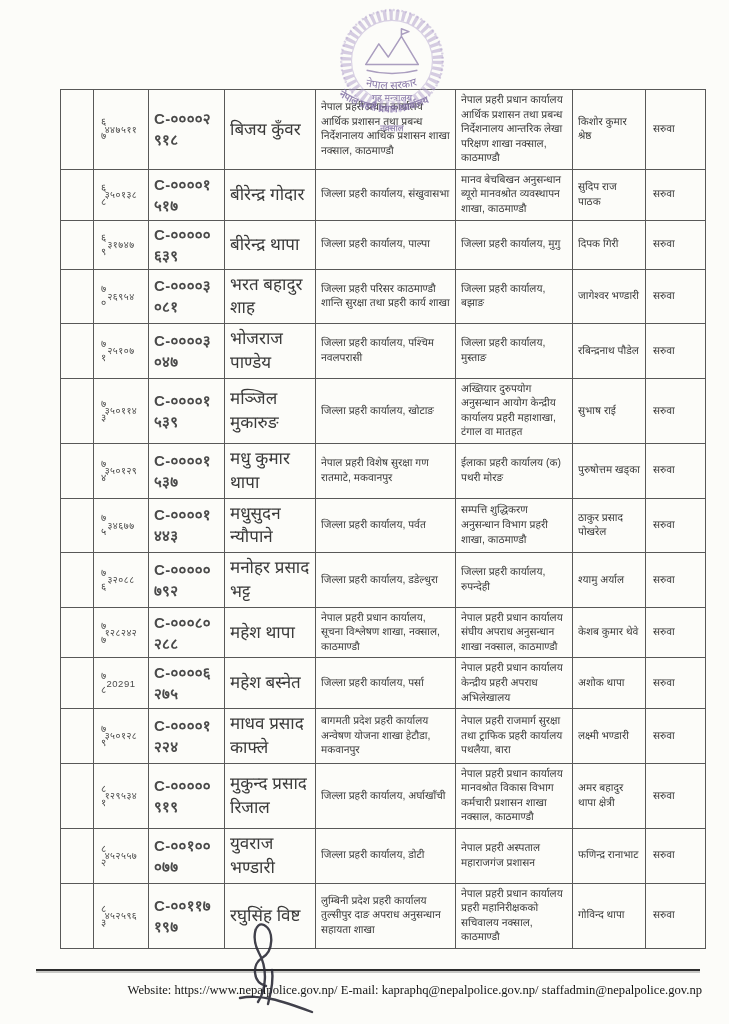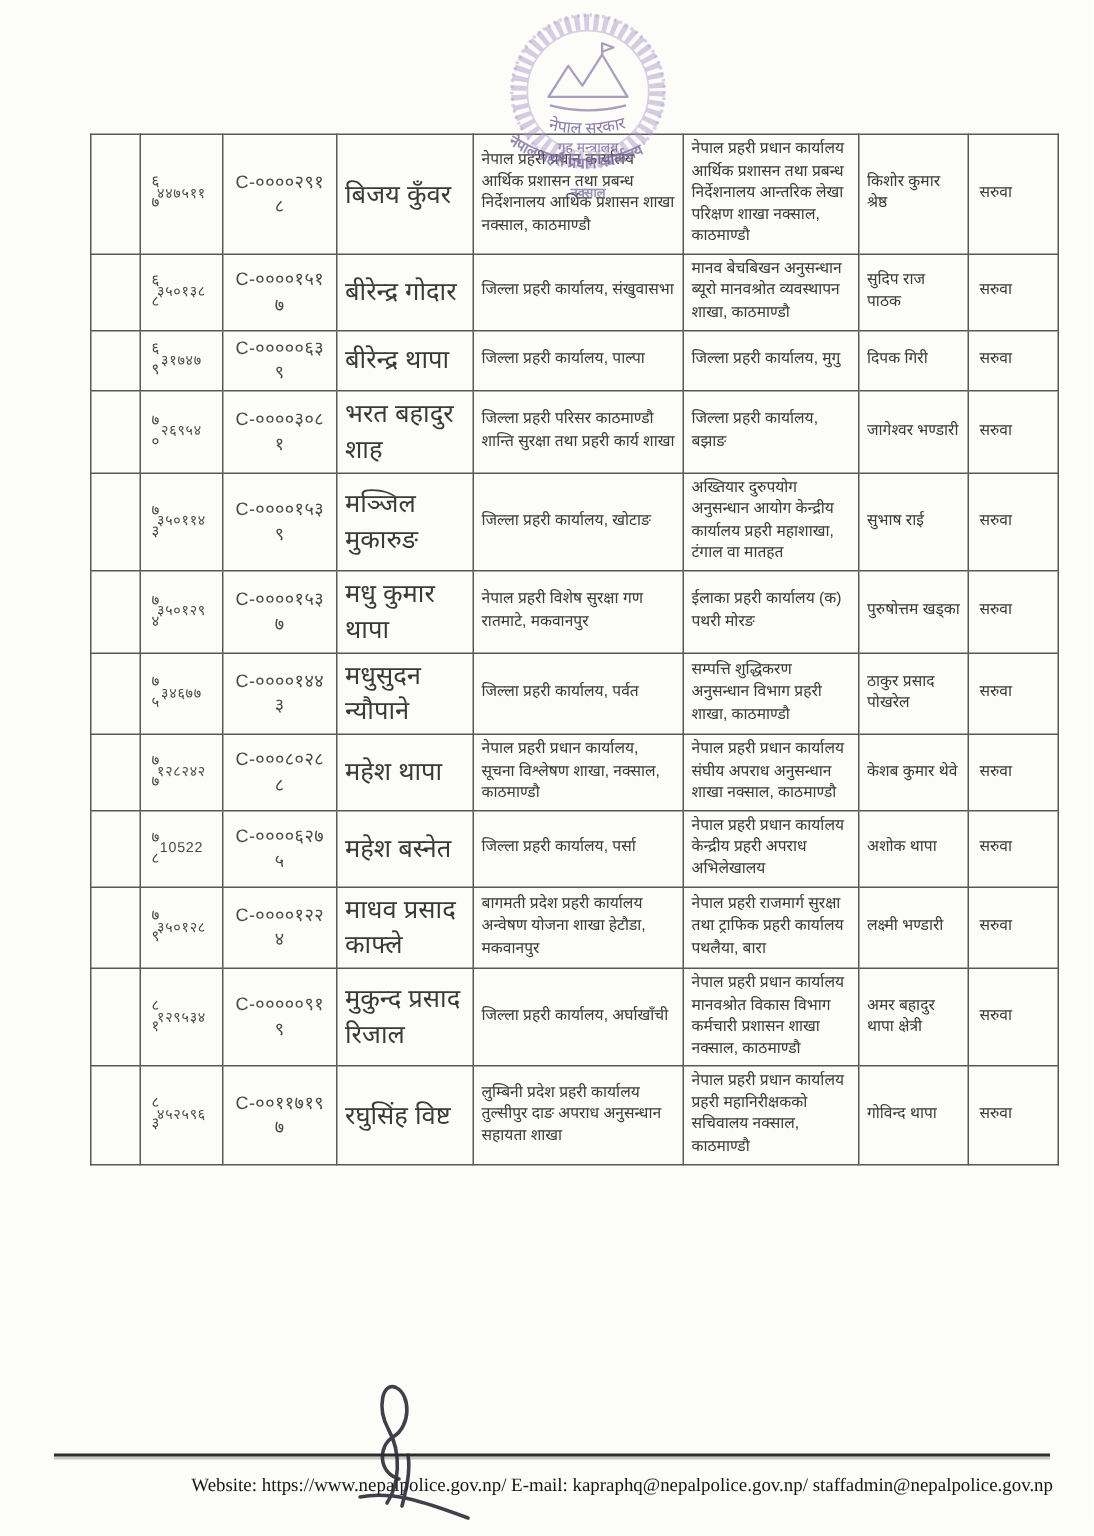--- a/index.html
+++ b/index.html
@@ -24,21 +24,21 @@
     line-height:1.4;
     vertical-align:middle;
     word-wrap:break-word;
     color:#3a3a3a;
   }
   .col-sn{width:33px;}  .col-badge{width:55px;} .col-cid{width:76px;}
   .col-name{width:91px;} .col-from{width:140px;} .col-to{width:117px;}
   .col-rec{width:73px;}  .col-act{width:60px;}
   td.c-sn{ text-align:center;font-size:10px;color:#474747;padding-left:40px;}
   td.c-badge{text-align:center;font-size:9.5px;color:#4a4a4a;letter-spacing:.5px;}
-  td.c-cid{ text-align:center;font-size:12px;color:#4a4a4a;letter-spacing:.3px;}
+  td.c-cid{ text-align:left;font-size:15px;color:#4a4a4a;letter-spacing:.3px;font-weight:bold;}
   td.c-name{font-size:17px;}
   td.c-act{ text-align:left;padding-left:7px;}
   
   .seal{
     position:absolute;left:312px;top:6px;width:160px;height:136px;
     z-index:3;opacity:.92;pointer-events:none;
   }
   
   .signature{
     position:absolute;left:228px;top:912px;width:95px;height:105px;
@@ -133,20 +133,30 @@
       <td class="c-sn">७०</td>
       <td class="c-badge">२६९५४</td>
       <td class="c-cid">C-००००३०८१</td>
       <td class="c-name">भरत बहादुर शाह</td>
       <td class="c-from">जिल्ला प्रहरी परिसर काठमाण्डौ शान्ति सुरक्षा तथा प्रहरी कार्य शाखा</td>
       <td class="c-to">जिल्ला प्रहरी कार्यालय, बझाङ</td>
       <td class="c-rec">जागेश्वर भण्डारी</td>
       <td class="c-act">सरुवा</td>
     </tr>
 
+    <tr>
+      <td class="c-sn">७१</td>
+      <td class="c-badge">२५१०७</td>
+      <td class="c-cid">C-००००३०४७</td>
+      <td class="c-name">भोजराज पाण्डेय</td>
+      <td class="c-from">जिल्ला प्रहरी कार्यालय, पश्चिम नवलपरासी</td>
+      <td class="c-to">जिल्ला प्रहरी कार्यालय, मुस्ताङ</td>
+      <td class="c-rec">रबिन्द्रनाथ पौडेल</td>
+      <td class="c-act">सरुवा</td>
+    </tr>
 
 
     <tr>
       <td class="c-sn">७३</td>
       <td class="c-badge">३५०११४</td>
       <td class="c-cid">C-००००१५३९</td>
       <td class="c-name">मञ्जिल मुकारुङ</td>
       <td class="c-from">जिल्ला प्रहरी कार्यालय, खोटाङ</td>
       <td class="c-to">अख्तियार दुरुपयोग अनुसन्धान आयोग केन्द्रीय कार्यालय प्रहरी महाशाखा, टंगाल वा मातहत</td>
       <td class="c-rec">सुभाष राई</td>
@@ -168,35 +178,45 @@
       <td class="c-sn">७५</td>
       <td class="c-badge">३४६७७</td>
       <td class="c-cid">C-००००१४४३</td>
       <td class="c-name">मधुसुदन न्यौपाने</td>
       <td class="c-from">जिल्ला प्रहरी कार्यालय, पर्वत</td>
       <td class="c-to">सम्पत्ति शुद्धिकरण अनुसन्धान विभाग प्रहरी शाखा, काठमाण्डौ</td>
       <td class="c-rec">ठाकुर प्रसाद पोखरेल</td>
       <td class="c-act">सरुवा</td>
     </tr>
 
+    <tr>
+      <td class="c-sn">७६</td>
+      <td class="c-badge">३२०८८</td>
+      <td class="c-cid">C-०००००७९२</td>
+      <td class="c-name">मनोहर प्रसाद भट्ट</td>
+      <td class="c-from">जिल्ला प्रहरी कार्यालय, डडेल्धुरा</td>
+      <td class="c-to">जिल्ला प्रहरी कार्यालय, रुपन्देही</td>
+      <td class="c-rec">श्यामु अर्याल</td>
+      <td class="c-act">सरुवा</td>
+    </tr>
 
     <tr>
       <td class="c-sn">७७</td>
       <td class="c-badge">१२८२४२</td>
       <td class="c-cid">C-०००८०२८८</td>
       <td class="c-name">महेश थापा</td>
       <td class="c-from">नेपाल प्रहरी प्रधान कार्यालय, सूचना विश्लेषण शाखा, नक्साल, काठमाण्डौ</td>
       <td class="c-to">नेपाल प्रहरी प्रधान कार्यालय संघीय अपराध अनुसन्धान शाखा नक्साल, काठमाण्डौ</td>
       <td class="c-rec">केशब कुमार थेवे</td>
       <td class="c-act">सरुवा</td>
     </tr>
 
     <tr>
       <td class="c-sn">७८</td>
-      <td class="c-badge">10522</td>
+      <td class="c-badge">20291</td>
       <td class="c-cid">C-००००६२७५</td>
       <td class="c-name">महेश बस्नेत</td>
       <td class="c-from">जिल्ला प्रहरी कार्यालय, पर्सा</td>
       <td class="c-to">नेपाल प्रहरी प्रधान कार्यालय केन्द्रीय प्रहरी अपराध अभिलेखालय</td>
       <td class="c-rec">अशोक थापा</td>
       <td class="c-act">सरुवा</td>
     </tr>
 
     <tr>
       <td class="c-sn">७९</td>
@@ -214,20 +234,30 @@
       <td class="c-sn">८१</td>
       <td class="c-badge">१२९५३४</td>
       <td class="c-cid">C-०००००९१९</td>
       <td class="c-name">मुकुन्द प्रसाद रिजाल</td>
       <td class="c-from">जिल्ला प्रहरी कार्यालय, अर्घाखाँची</td>
       <td class="c-to">नेपाल प्रहरी प्रधान कार्यालय मानवश्रोत विकास विभाग कर्मचारी प्रशासन शाखा नक्साल, काठमाण्डौ</td>
       <td class="c-rec">अमर बहादुर थापा क्षेत्री</td>
       <td class="c-act">सरुवा</td>
     </tr>
 
+    <tr>
+      <td class="c-sn">८२</td>
+      <td class="c-badge">४५२५५७</td>
+      <td class="c-cid">C-००१०००७७</td>
+      <td class="c-name">युवराज भण्डारी</td>
+      <td class="c-from">जिल्ला प्रहरी कार्यालय, डोटी</td>
+      <td class="c-to">नेपाल प्रहरी अस्पताल महाराजगंज प्रशासन</td>
+      <td class="c-rec">फणिन्द्र रानाभाट</td>
+      <td class="c-act">सरुवा</td>
+    </tr>
 
     <tr>
       <td class="c-sn">८३</td>
       <td class="c-badge">४५२५९६</td>
       <td class="c-cid">C-००११७१९७</td>
       <td class="c-name">रघुसिंह विष्ट</td>
       <td class="c-from">लुम्बिनी प्रदेश प्रहरी कार्यालय तुल्सीपुर दाङ अपराध अनुसन्धान सहायता शाखा</td>
       <td class="c-to">नेपाल प्रहरी प्रधान कार्यालय प्रहरी महानिरीक्षकको सचिवालय नक्साल, काठमाण्डौ</td>
       <td class="c-rec">गोविन्द थापा</td>
       <td class="c-act">सरुवा</td>

